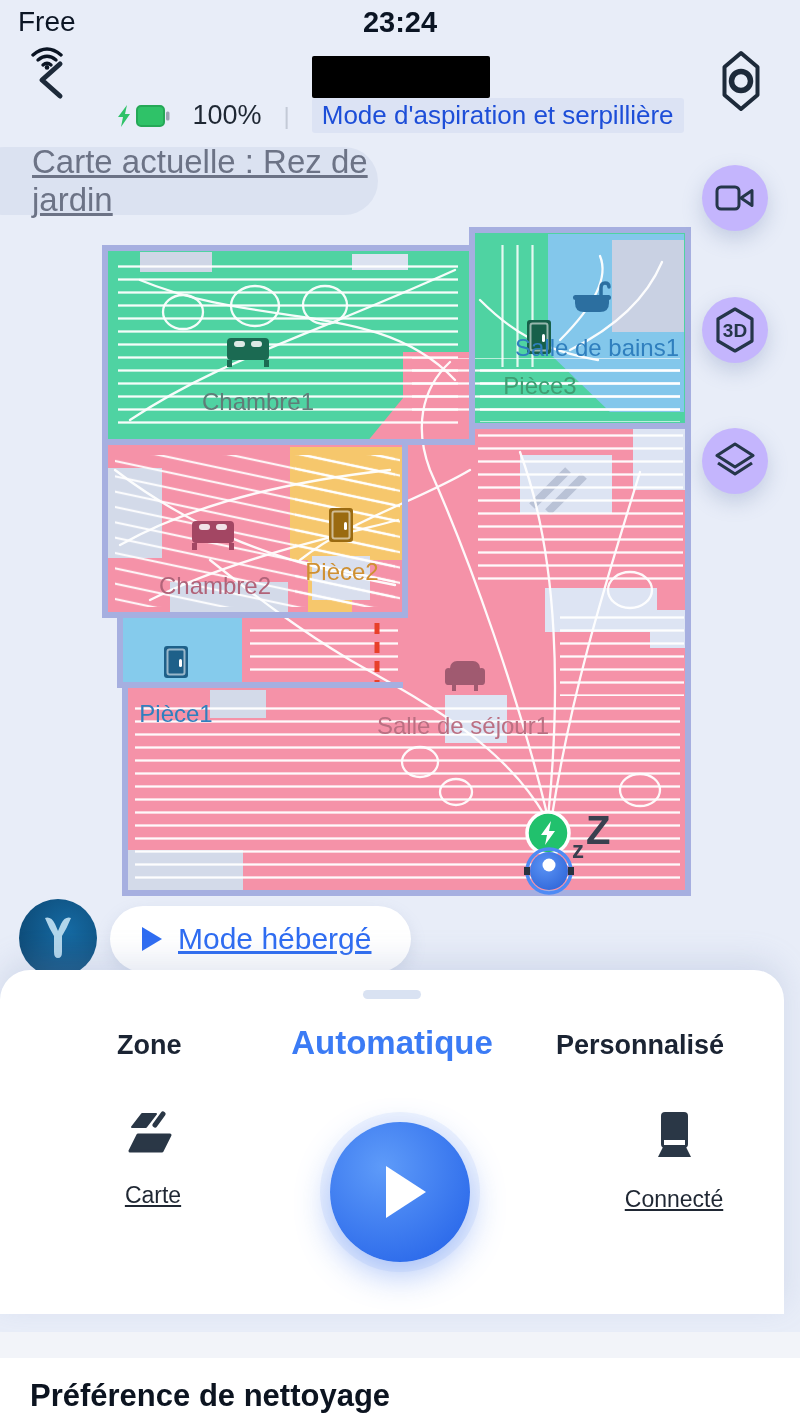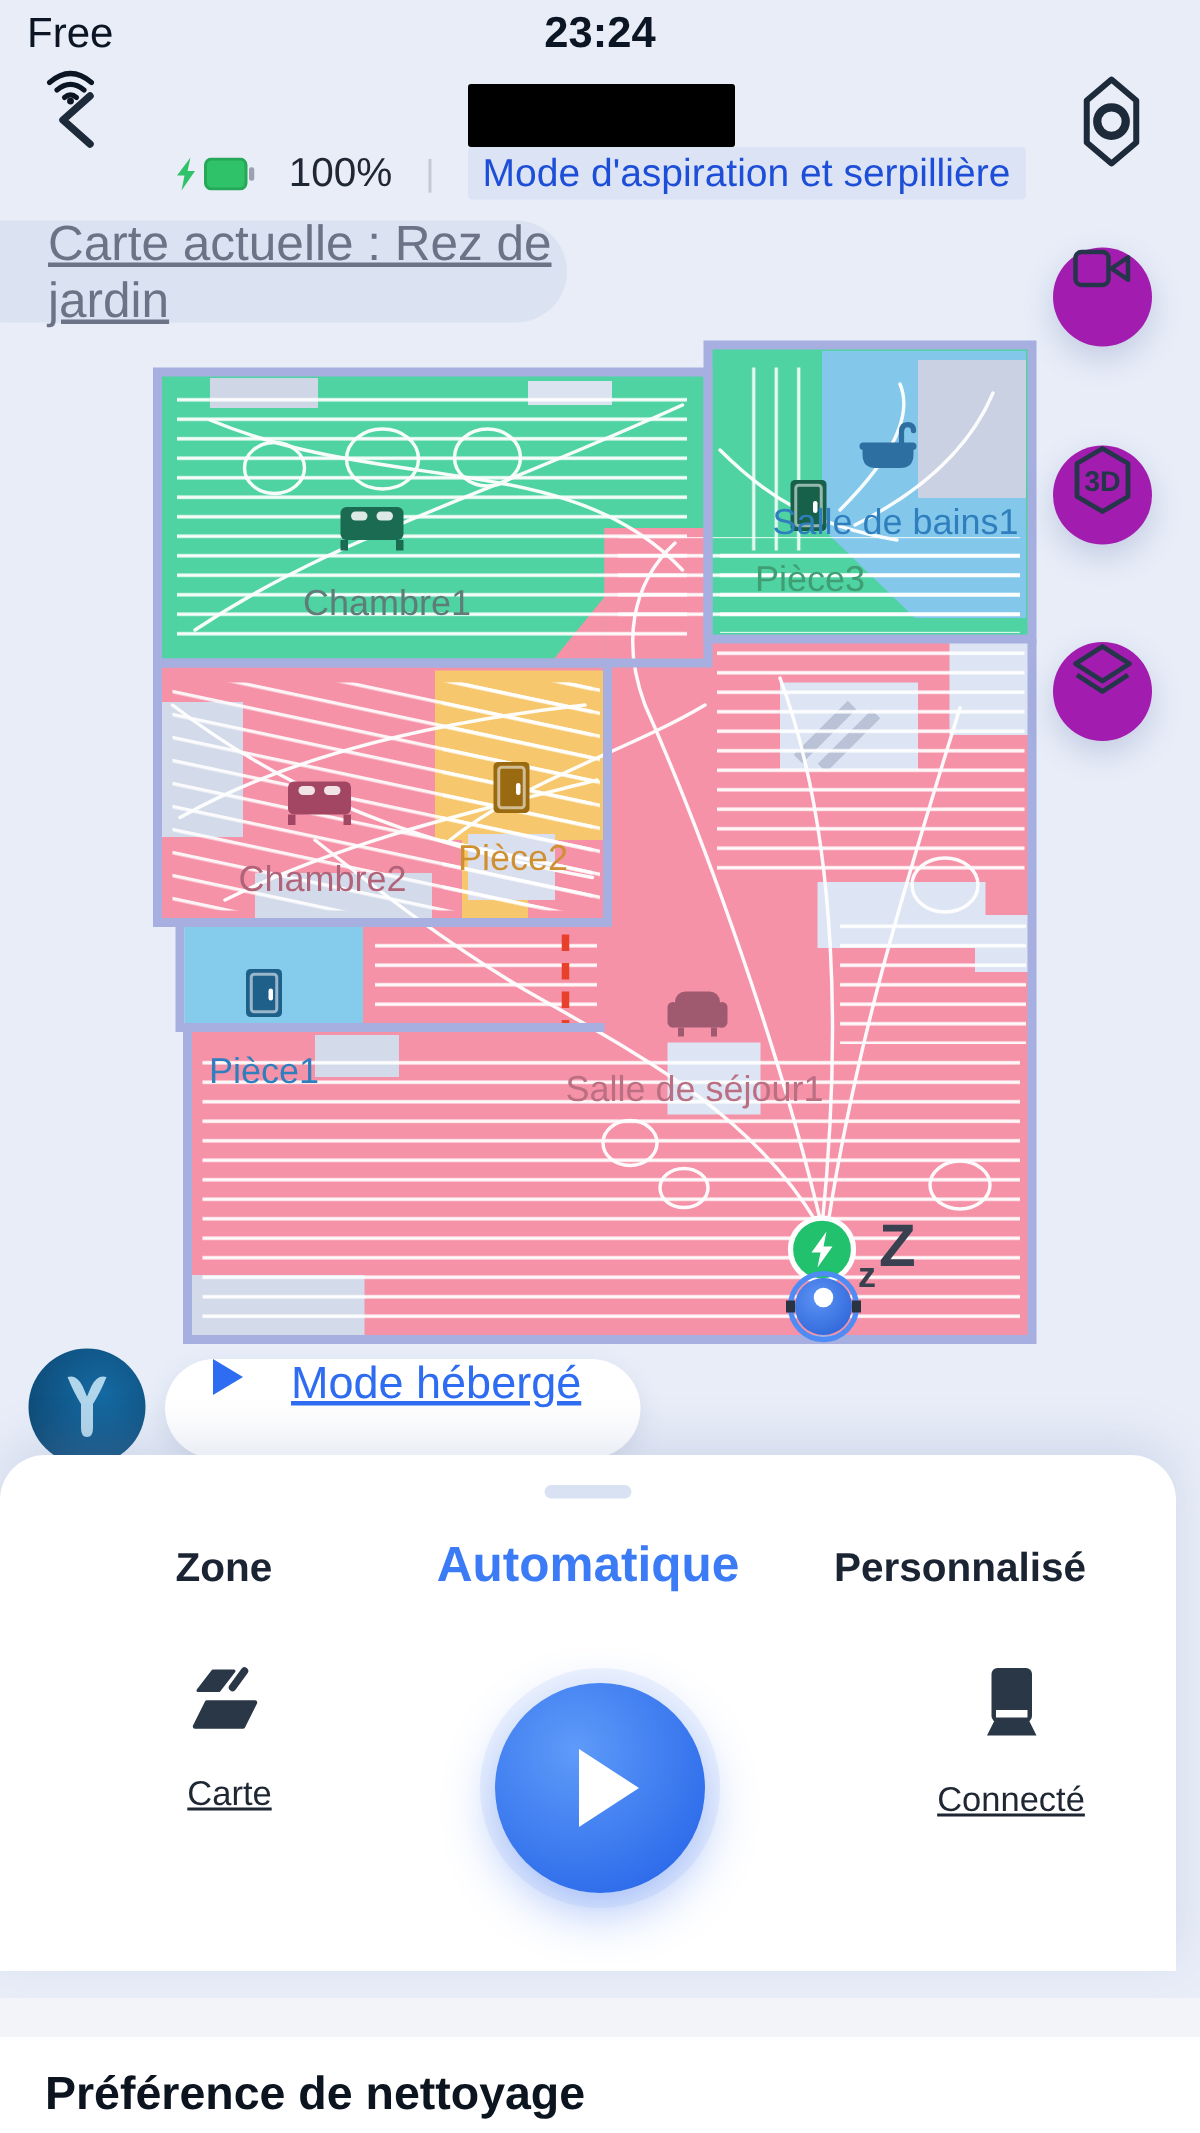--- a/index.html
+++ b/index.html
@@ -25,25 +25,25 @@
   .mr-pct{font-size:27px;font-weight:500;color:#1e2733;}
   .mr-sep{font-size:24px;color:#c3cad6;}
   .mr-mode{font-size:26px;color:#1d4ed8;background:#dce3f4;padding:2px 10px;border-radius:3px;}
   
   .map-pill{position:absolute;top:147px;left:-30px;width:408px;height:68px;background:#dbe2f1;border-radius:34px;display:flex;align-items:center;padding-left:62px;z-index:20;}
   .map-pill span{font-size:33px;color:#6c7386;text-decoration:underline;}
   
   .map-svg{position:absolute;top:0;left:0;z-index:5;}
   .room-label{font-family:"Liberation Sans",sans-serif;font-size:24px;font-weight:500;}
   
-  .float-btn{position:absolute;width:66px;height:66px;border-radius:50%;background:#a21caf;box-shadow:0 8px 20px rgba(110,130,175,.30);display:flex;align-items:flex-start;justify-content:center;z-index:25;cursor:pointer;}
+  .float-btn{position:absolute;width:66px;height:66px;border-radius:50%;background:#c4b5fd;box-shadow:0 8px 20px rgba(110,130,175,.30);display:flex;align-items:center;justify-content:center;z-index:25;cursor:pointer;}
   .fb-video{left:702px;top:165px;} .fb-3d{left:702px;top:297px;} .fb-layers{left:702px;top:428px;}
   
   .avatar{position:absolute;left:18px;top:898px;width:80px;height:80px;z-index:25;cursor:pointer;}
-  .hosted-pill{position:absolute;left:110px;top:906px;height:66px;background:#fff;border-radius:33px;display:flex;align-items:flex-start;gap:32px;padding:0 40px 0 32px;box-shadow:0 6px 16px rgba(120,140,180,.18);z-index:25;cursor:pointer;}
+  .hosted-pill{position:absolute;left:110px;top:906px;height:66px;background:#fff;border-radius:33px;display:flex;align-items:center;gap:16px;padding:0 40px 0 32px;box-shadow:0 6px 16px rgba(120,140,180,.18);z-index:25;cursor:pointer;}
   .hosted-tri{width:0;height:0;border-left:20px solid #2e6cf2;border-top:12px solid transparent;border-bottom:12px solid transparent;}
   .hosted-label{font-size:30px;color:#2e6cf2;text-decoration:underline;}
   
   .sheet{position:absolute;left:0;top:970px;width:784px;height:344px;background:#ffffff;border-radius:30px 30px 0 0;box-shadow:0 -10px 30px rgba(130,150,190,.22);z-index:28;}
   .handle{position:absolute;top:20px;left:50%;transform:translateX(-50%);width:58px;height:9px;border-radius:5px;background:#d9e2f2;cursor:grab;}
   .tab{position:absolute;top:60px;font-weight:600;color:#1b2433;font-size:27px;cursor:pointer;white-space:nowrap;}
   .tab-zone{left:117px;}
   .tab-auto{left:50%;transform:translateX(-50%);top:54px;font-size:33px;color:#3b7bf5;}
   .tab-pers{right:60px;}
   .ctrl{position:absolute;display:flex;flex-direction:column;align-items:center;gap:26px;cursor:pointer;}

